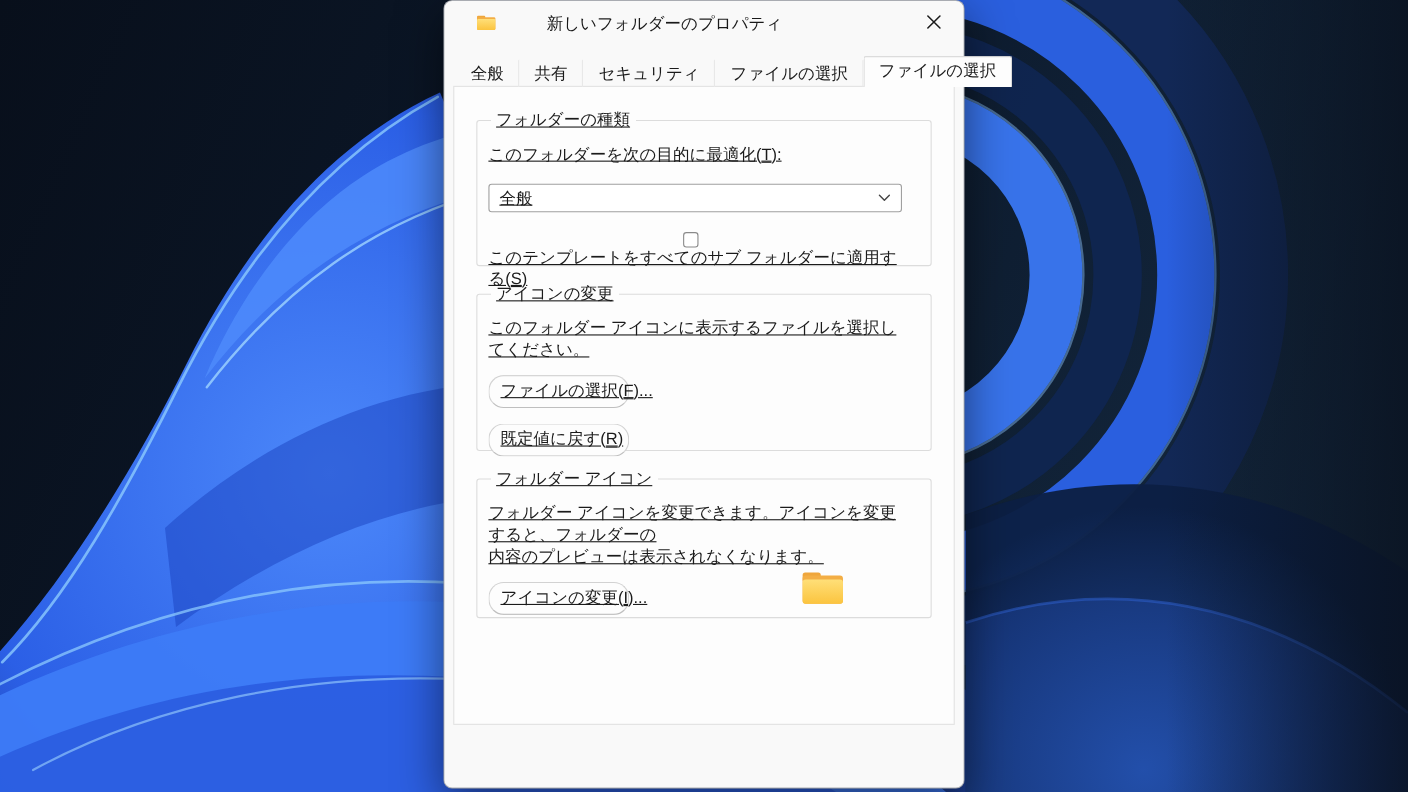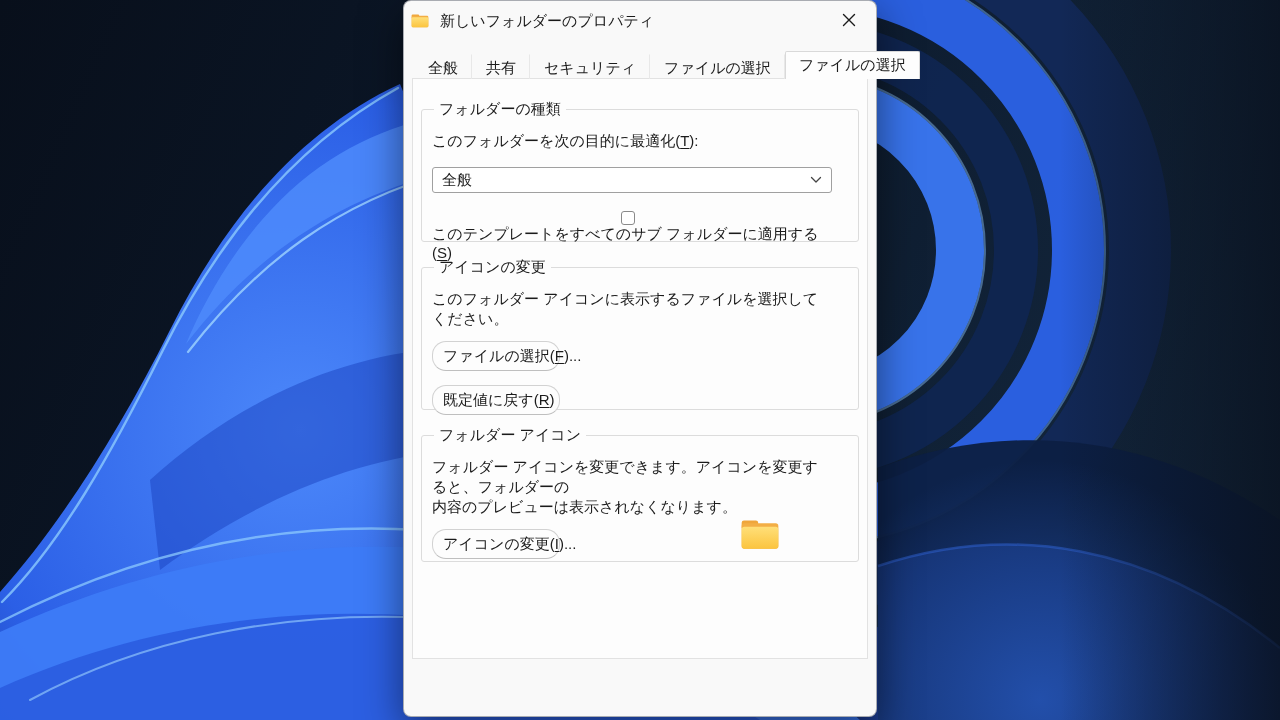--- a/index.html
+++ b/index.html
@@ -14,21 +14,21 @@
 
   
   .dialog{
     position:absolute;left:403px;top:0;width:474px;height:717px;z-index:5;
     background:var(--dialog-bg,#f9f9f9);
     border:1px solid rgba(20,30,45,.35);
     border-radius:8px;
     box-shadow:0 14px 42px rgba(0,0,0,.5);
     box-sizing:border-box;
   }
-  .titlebar{position:relative;height:40px;display:flex;align-items:center;padding-left:6px;}
+  .titlebar{position:relative;height:40px;display:flex;align-items:center;padding-left:28px;gap:35px;}
   .titlebar .app-icon{width:20px;height:17px;margin-right:10px;flex:0 0 auto;}
   .title-text{font-size:15px;color:#191919;white-space:nowrap;}
   .close-btn{
     position:absolute;top:6px;right:10px;width:34px;height:26px;
     display:flex;align-items:center;justify-content:center;border-radius:4px;cursor:pointer;
   }
   .tabstrip{position:absolute;left:10px;top:50px;height:28px;display:flex;z-index:3;}
   .tab{
     height:25px;line-height:25px;margin-top:3px;padding:0 13px;
     color:#1b1b1b;font-size:15px;white-space:nowrap;cursor:pointer;
@@ -39,22 +39,22 @@
     height:28px;line-height:26px;margin-top:0;
     background:var(--page-bg,#fdfdfd);
     border:1px solid #d9d9d9;border-bottom:none;border-radius:2px 2px 0 0;
   }
   .page{
     position:absolute;left:8px;right:8px;top:77px;bottom:57px;
     background:var(--page-bg,#fdfdfd);
     border:1px solid #e2e2e2;box-sizing:border-box;z-index:1;
   }
   fieldset{
-    margin:0 8px;border:1px solid #dcdcdc;border-radius:3px;
-    padding:12px 26px 0 10px;min-width:0;position:relative;box-sizing:border-box;
+    margin:0 20px;border:1px solid #dcdcdc;border-radius:3px;
+    padding:12px 26px 0 10px;min-width:0;position:relative;box-sizing:border-box;text-decoration:underline;
   }
   fieldset.f1{margin-top:21px;height:142px;}
   fieldset.f2{margin-top:16px;height:152px;}
   fieldset.f3{margin-top:16px;height:136px;}
   legend{padding:0 5px;margin-left:2px;font-size:15px;color:#1b1b1b;}
   .row-label{line-height:20px;}
   .combobox{
     margin-top:16px;height:26px;background:#fff;
     border:1px solid #a0a0a0;border-radius:3px;box-sizing:border-box;
     display:flex;align-items:center;padding:0 9px;cursor:default;

